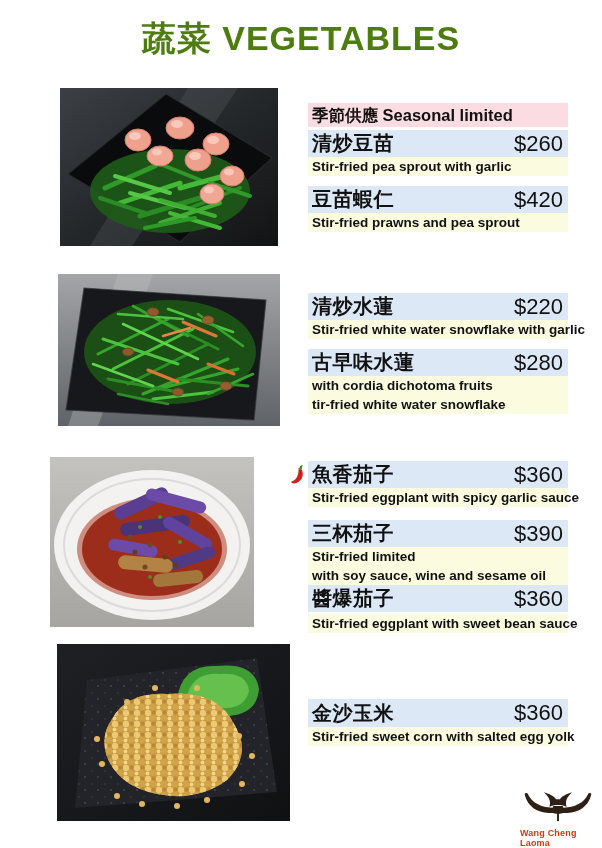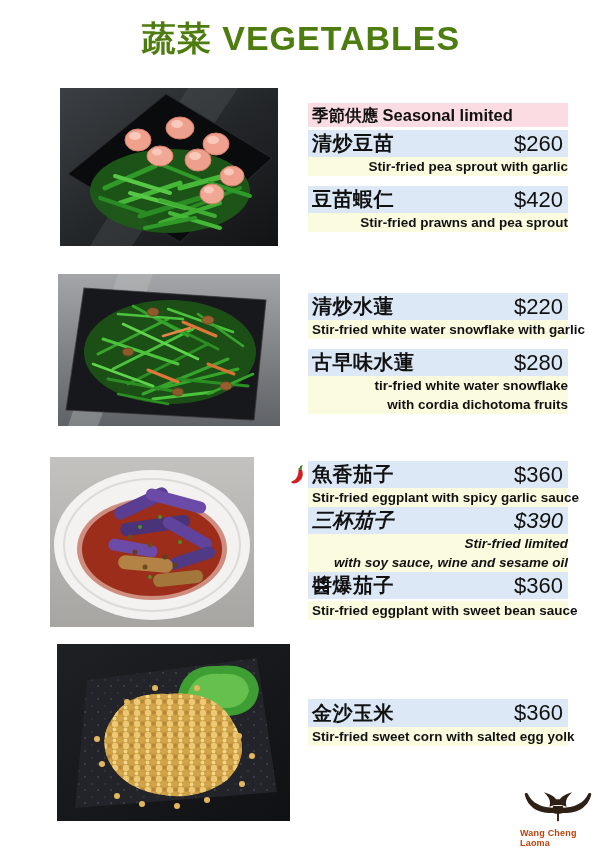--- a/index.html
+++ b/index.html
@@ -26,23 +26,23 @@
 
   
   .sec{position:absolute;left:308px;width:260px;}
   .s1{top:103px}.s2{top:293px}.s3{top:461px}.s4{top:699px}
 
   .hdr{
     background:#fbdce2;height:24px;line-height:24px;
     font-size:16.5px;font-weight:700;padding-left:4px;margin-bottom:3px;
     white-space:nowrap;
   }
-  .item{position:relative;text-align:right;}
+  .item{position:relative;}
   .mt10{margin-top:10px;}
-  .mt8{margin-top:0;font-style:italic;}
+  .mt8{margin-top:13px;}
   .name-row{
     background:#dce8f6;height:27px;
     display:flex;align-items:center;justify-content:space-between;
     padding:0 5px 0 4px;position:relative;
   }
   .zh{font-size:20px;font-weight:700;letter-spacing:0.5px;white-space:nowrap;}
   .price{font-size:22px;font-weight:400;white-space:nowrap;}
   .desc{
     background:#fbfbe0;font-size:13.5px;font-weight:700;
     line-height:19px;height:19px;padding-left:4px;white-space:nowrap;
@@ -286,22 +286,22 @@
       <div class="desc">
         <span>Stir-fried white water snowflake with garlic</span>
       </div>
     </div>
     <div class="item mt10">
       <div class="name-row">
         <span class="zh">古早味水蓮</span>
         <span class="price">$280</span>
       </div>
       <div class="desc two">
+        <span class="dl">with cordia dichotoma fruits</span>
         <span class="dl">tir-fried white water snowflake</span>
-        <span class="dl">with cordia dichotoma fruits</span>
       </div>
     </div>
   </section>
 
   <section class="sec s3">
     <div class="item">
       <svg class="chili" viewBox="0 0 17 23">
         <path d="M12,5.5 C15.4,10 14,17.5 7.5,20 C3.6,21.4 1.4,19.4 2.6,18.5 C7.2,17.2 9.8,12.2 9.5,6.5 Z" fill="#cf1f1f"></path>
         <path d="M10.8,6 C10.2,3.6 11.8,1.8 14.2,2.3 C13,3.2 12.8,4.2 12.7,5.8 Z" fill="#3d7a1f"></path>
         <ellipse cx="11" cy="5.8" rx="1.6" ry="1" fill="#4f8f2a"></ellipse>

